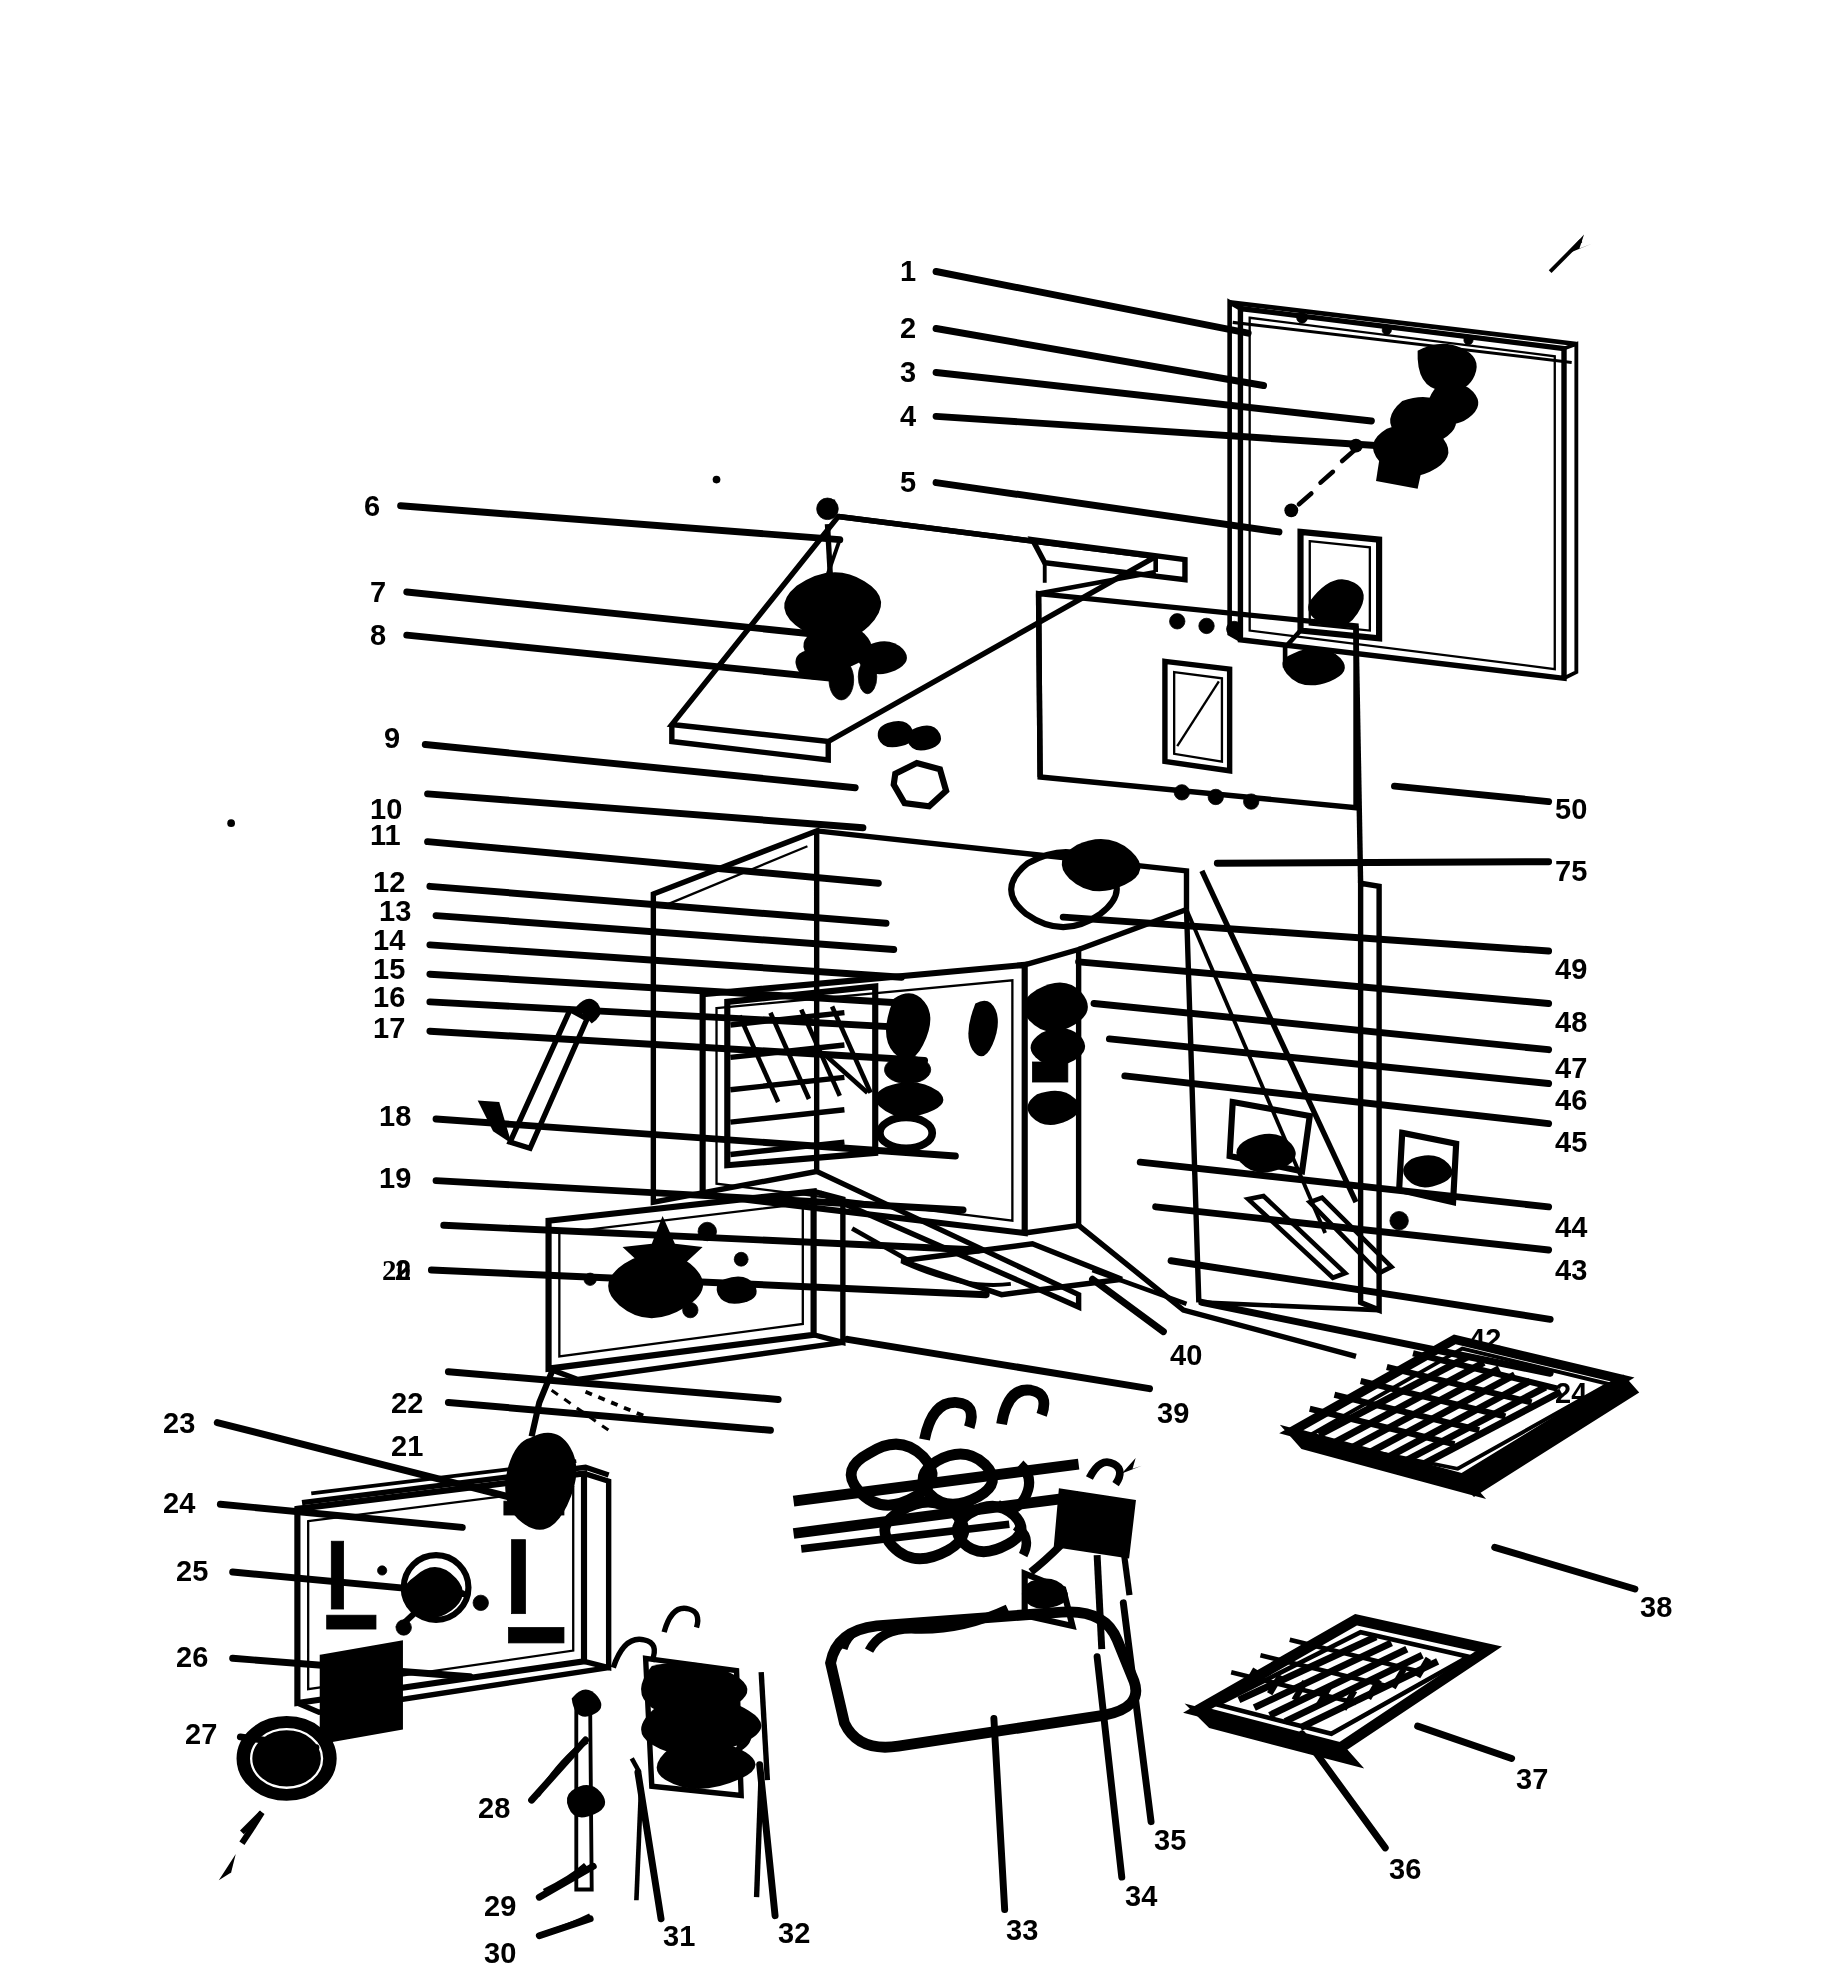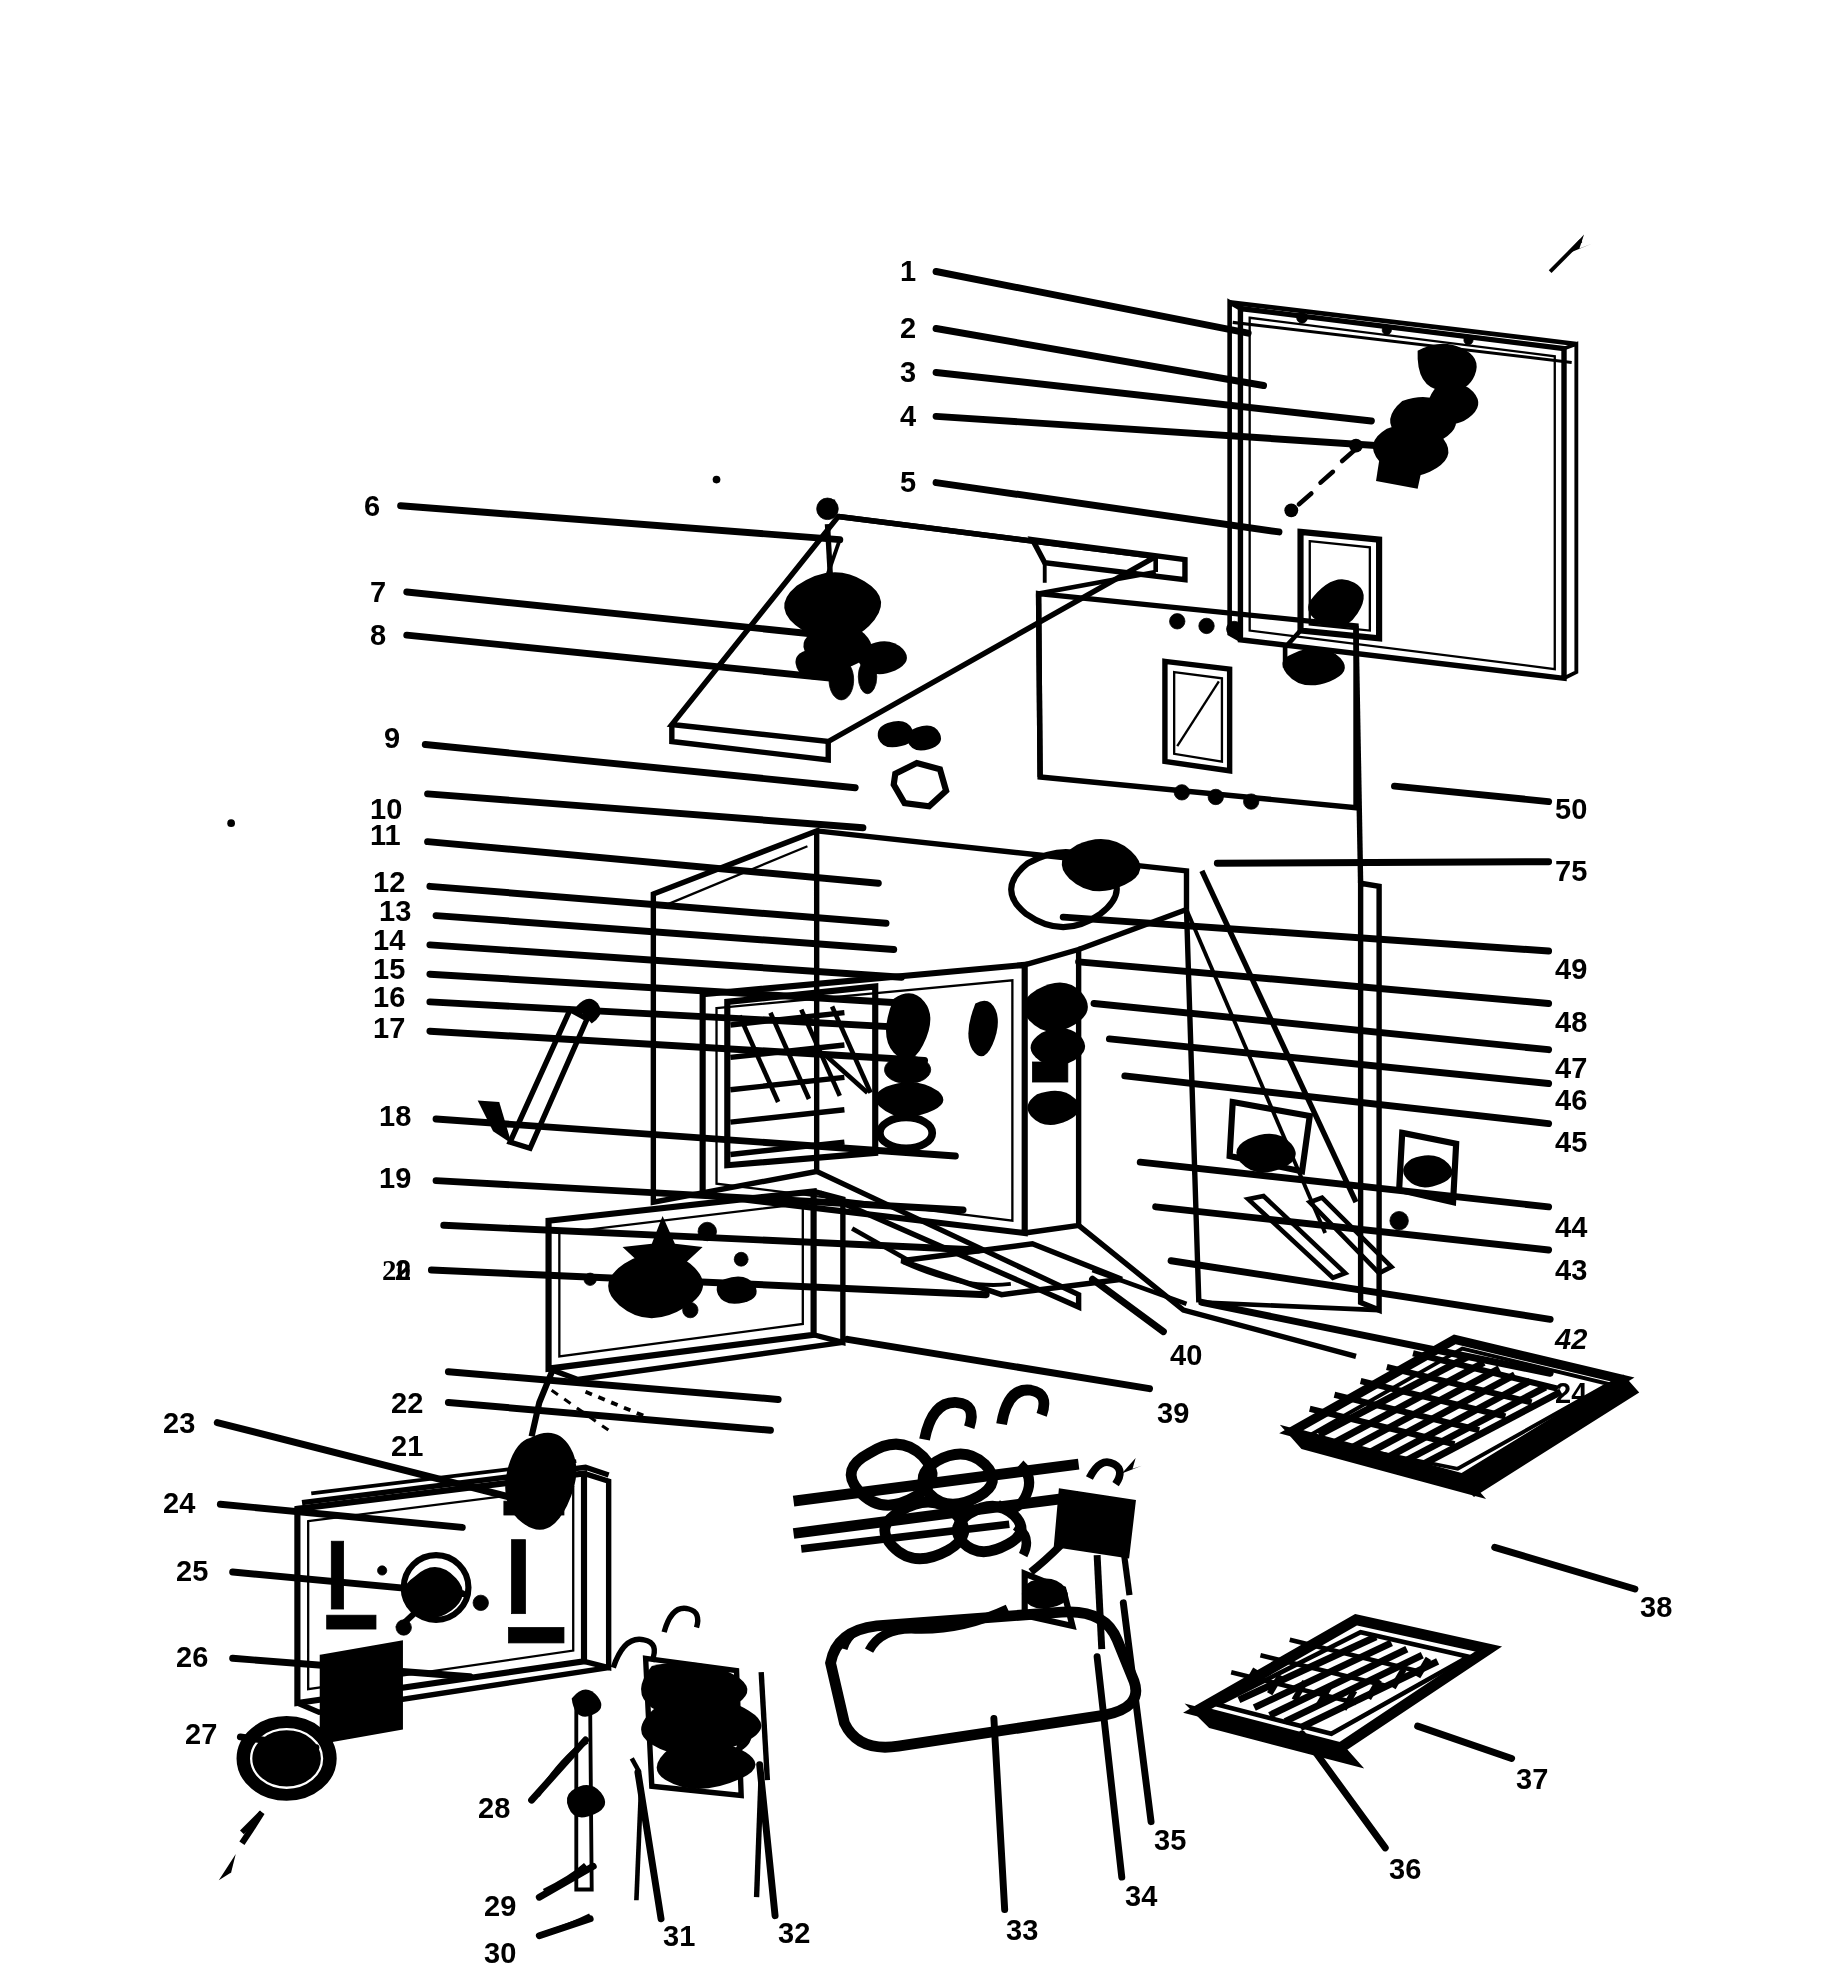--- a/index.html
+++ b/index.html
@@ -441,21 +441,21 @@
       <div class="cnum" style="left: 778px; top: 1919px;">32</div>
       <div class="cnum" style="left: 1006px; top: 1916px;">33</div>
       <div class="cnum" style="left: 1125px; top: 1882px;">34</div>
       <div class="cnum" style="left: 1154px; top: 1826px;">35</div>
       <div class="cnum" style="left: 1389px; top: 1855px;">36</div>
       <div class="cnum" style="left: 1516px; top: 1765px;">37</div>
       <div class="cnum" style="left: 1640px; top: 1593px;">38</div>
       <div class="cnum" style="left: 1157px; top: 1399px;">39</div>
       <div class="cnum" style="left: 1170px; top: 1341px;">40</div>
       <div class="cnum" style="left: 1555px; top: 1379px;">24</div>
-      <div class="cnum" style="left: 1555px; top: 1325px; font-style: italic;">42</div>
+      <div class="cnum" style="left: 1469px; top: 1325px;">42</div>
       <div class="cnum" style="left: 1555px; top: 1256px;">43</div>
       <div class="cnum" style="left: 1555px; top: 1213px;">44</div>
       <div class="cnum" style="left: 1555px; top: 1128px;">45</div>
       <div class="cnum" style="left: 1555px; top: 1086px;">46</div>
       <div class="cnum" style="left: 1555px; top: 1054px;">47</div>
       <div class="cnum" style="left: 1555px; top: 1008px;">48</div>
       <div class="cnum" style="left: 1555px; top: 955px; text-align: center;">49</div>
       <div class="cnum" style="left: 1555px; top: 795px;">50</div>
       <div class="cnum" style="left: 1555px; top: 857px;">75</div>
     </div>

